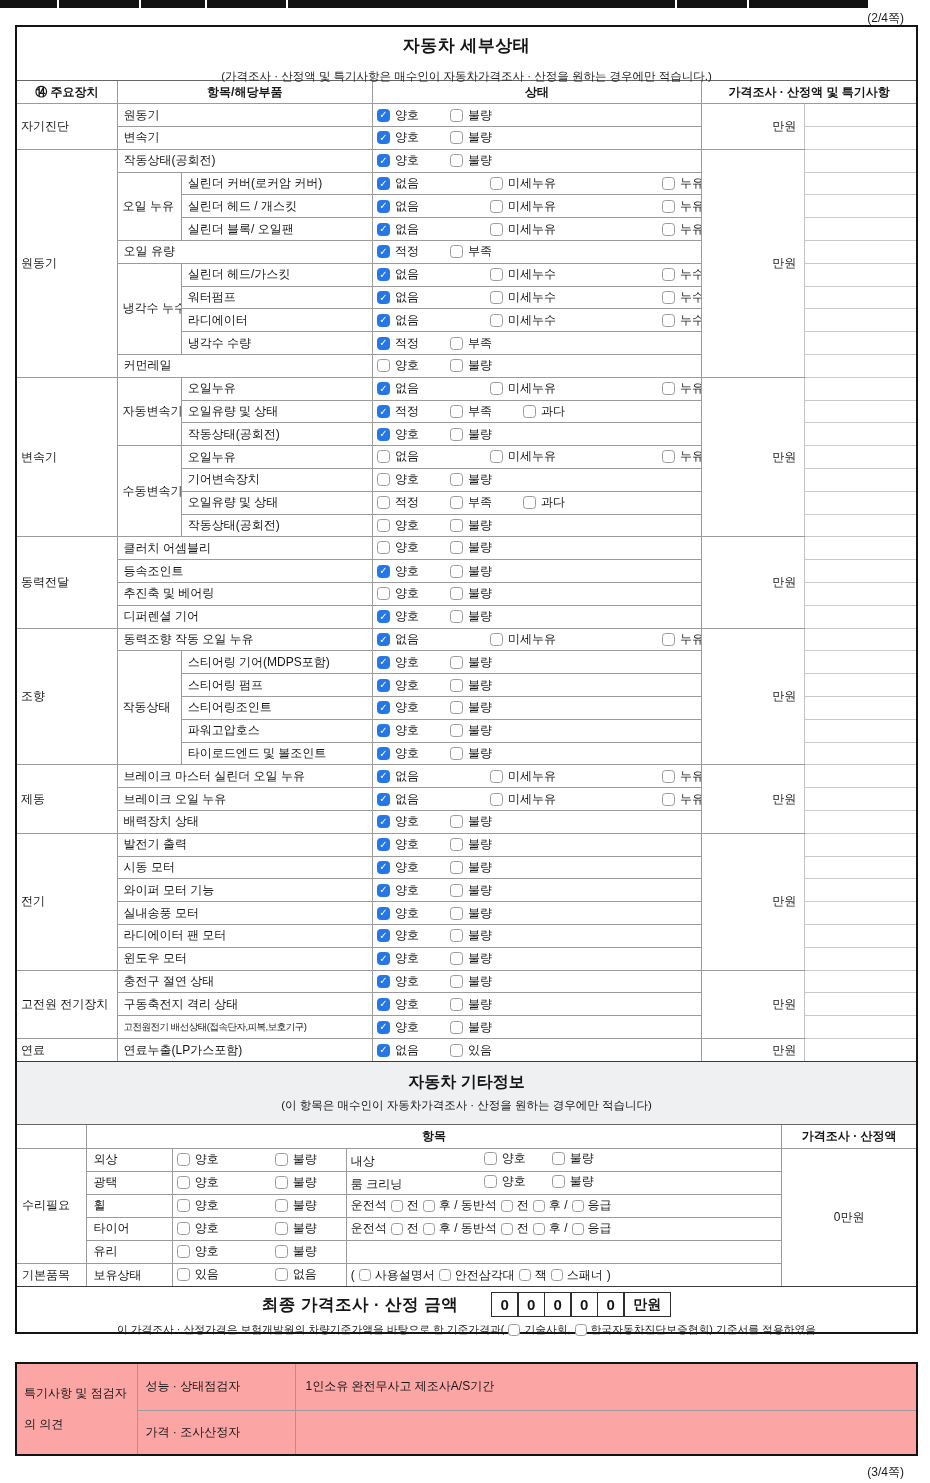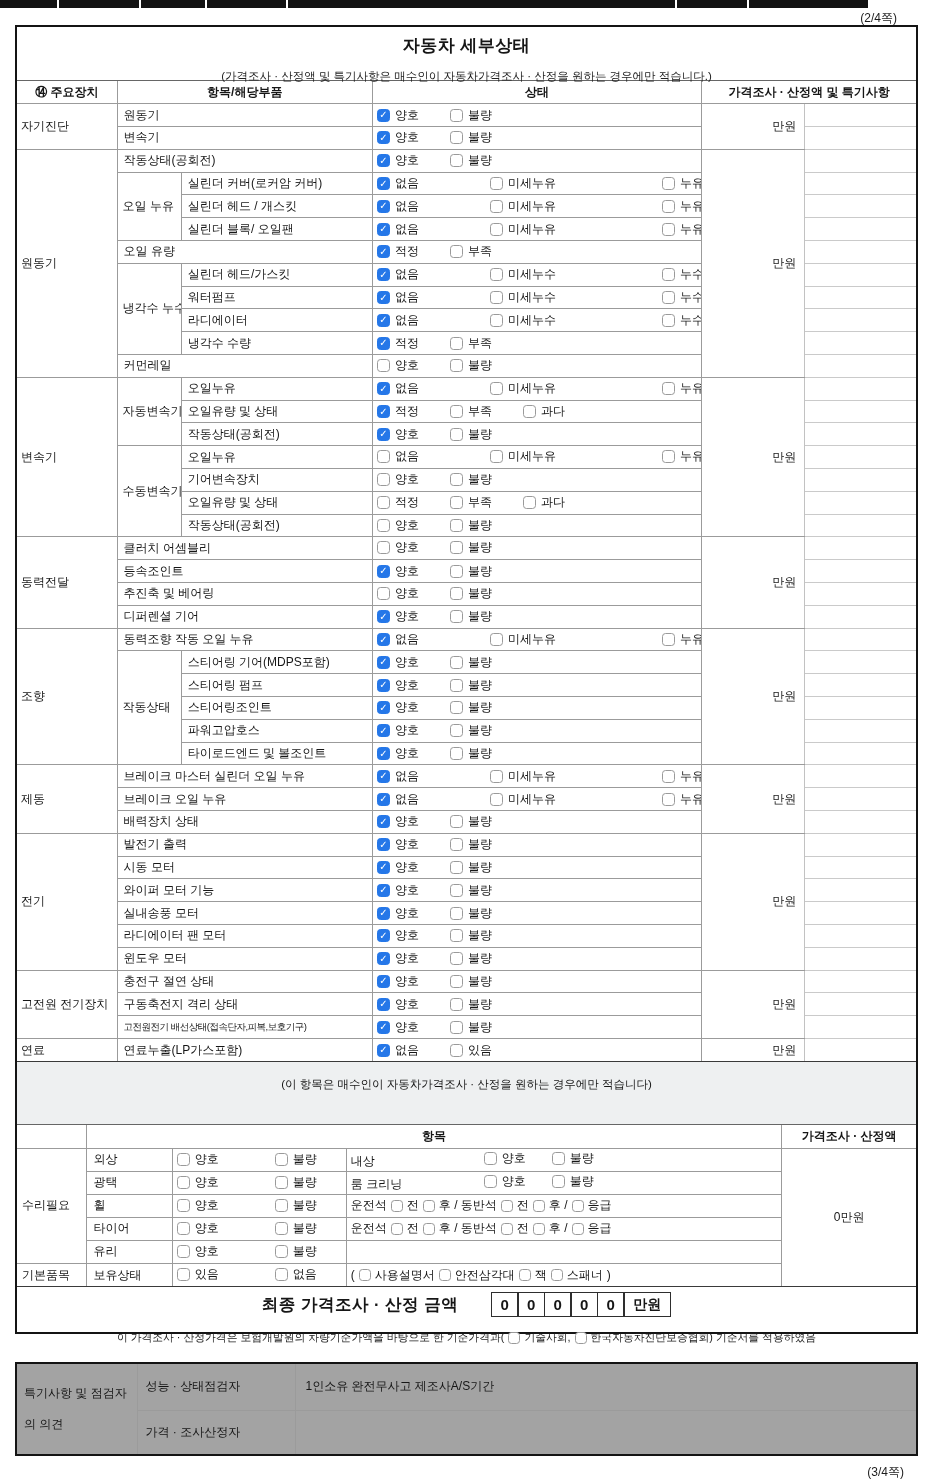--- a/index.html
+++ b/index.html
@@ -1,21 +1,21 @@
 <!DOCTYPE html>
 <html><head>
 <meta charset="utf-8">
 <style>
 *{box-sizing:border-box;margin:0;padding:0}
 html,body{width:930px;background:#fff}
 body{height:1483px;position:relative;font-family:"Liberation Sans","DejaVu Sans",sans-serif;color:#161616;font-size:12px;-webkit-font-smoothing:antialiased}
 .topbar{position:absolute;top:0;left:0;width:868px;height:8px;background:#121212}
 .topbar i{position:absolute;top:0;width:2px;height:8px;background:#fff}
 .plabel{position:absolute;font-size:12px;color:#1d1d1d}
-.plabel.top{top:10px;right:33px}
+.plabel.top{top:10px;right:26px}
 .plabel.bottom{top:1464px;right:26px}
 .formbox{position:absolute;left:15px;top:25px;width:903px;border:2.5px solid #141414;background:#fff}
 .title-block{height:54px;text-align:center;padding-top:7px;border-bottom:1px solid #666}
 .title-block .t{font-size:17px;font-weight:bold;letter-spacing:.5px}
 .title-block .s{font-size:11.5px;margin-top:12px;color:#222}
 table{border-collapse:collapse;width:100%;table-layout:fixed;border:hidden}
 td,th{border:1px solid #9b9b9b;font-size:12px;padding:0 4px;overflow:hidden;white-space:nowrap;vertical-align:middle}
 th{font-weight:bold;height:21px;text-align:center;padding:0}
 .main-table tr{height:22.8px}
 .main-table .c1{padding-left:4px}
@@ -42,22 +42,22 @@
 .lbl2{display:inline-block;width:133px}
 .parts{display:inline-flex;align-items:center;gap:4px}
 .parts span{white-space:nowrap}
 tr.ksec-row td{border-top:1px solid #6e6e6e}
 .final-block{height:46px;border-top:1.5px solid #3a3a3a;text-align:center;padding-top:5px}
 .final-row{display:inline-flex;align-items:center;gap:34px}
 .final-label{font-size:16.5px;font-weight:bold;letter-spacing:.5px}
 .digits{display:inline-flex}
 .digit{width:28px;height:25px;border:1.5px solid #2e2e2e;margin-left:-1.5px;display:inline-flex;align-items:center;justify-content:center;font-weight:bold;font-size:15px}
 .unitbox{width:48px;height:25px;border:1.5px solid #2e2e2e;margin-left:-1.5px;display:inline-flex;align-items:center;justify-content:center;font-weight:bold;font-size:14px}
-.final-note{margin-top:14px;font-size:10.8px;color:#1b1b1b;display:flex;justify-content:center;align-items:center;gap:3px}
-.opinionbox{position:absolute;left:15px;top:1362px;width:903px;border:2.5px solid #141414;background:#a3a3a3}
+.final-note{margin-top:6px;font-size:10.8px;color:#1b1b1b;display:flex;justify-content:center;align-items:center;gap:3px}
+.opinionbox{position:absolute;left:15px;top:1362px;width:903px;border:2.5px solid #141414;background:#fca5a5}
 .op-table tr{height:46px}
 .op-table tr:last-child{height:44px}
 .op-side{width:120px;padding-left:7px;line-height:2.6;white-space:normal}
 .op-label{width:158px;padding-left:8px}
 .op-value{padding-left:10px}
 </style>
 </head>
 <body>
 
 <div class="topbar">
@@ -754,20 +754,21 @@
                 <span class="olb">있음</span>
               </span>
             </span></td>
           <td class="cprice" rowspan="1">만원</td>
           <td class="cpl"></td>
         </tr>
       </tbody>
   </table>
 
   <div class="other-title">
+    <div class="t">자동차 기타정보</div>
     <div class="s">(이 항목은 매수인이 자동차가격조사 · 산정을 원하는 경우에만 적습니다)</div>
   </div>
 
   <table class="other-table">
     <colgroup>
       <col style="width:69px">
         <col style="width:86px">
         <col style="width:174px">
       <col style="width:435px">
         <col style="width:134px">

